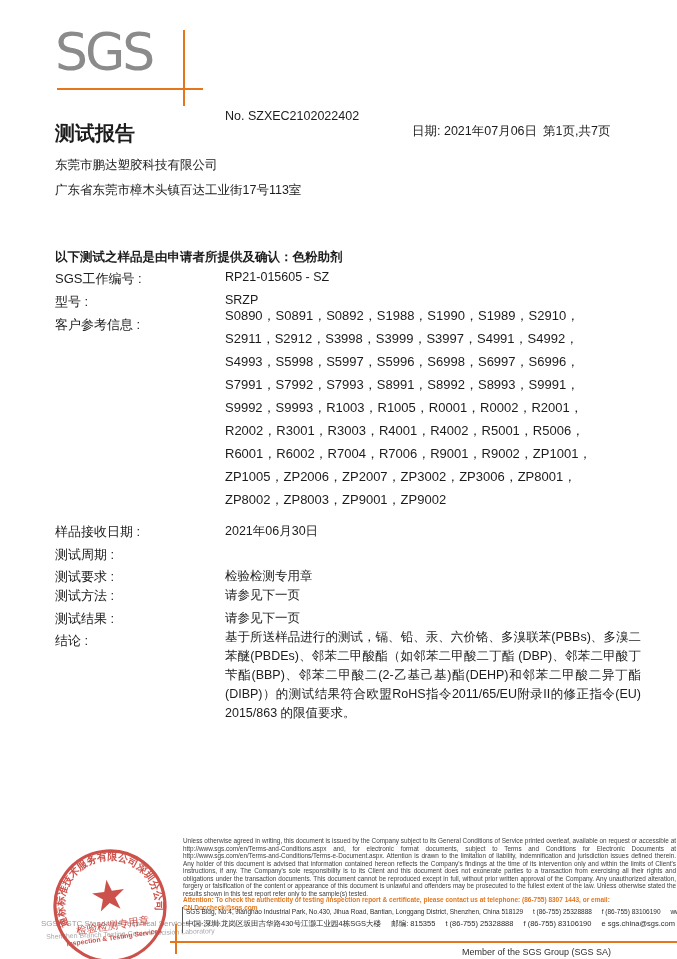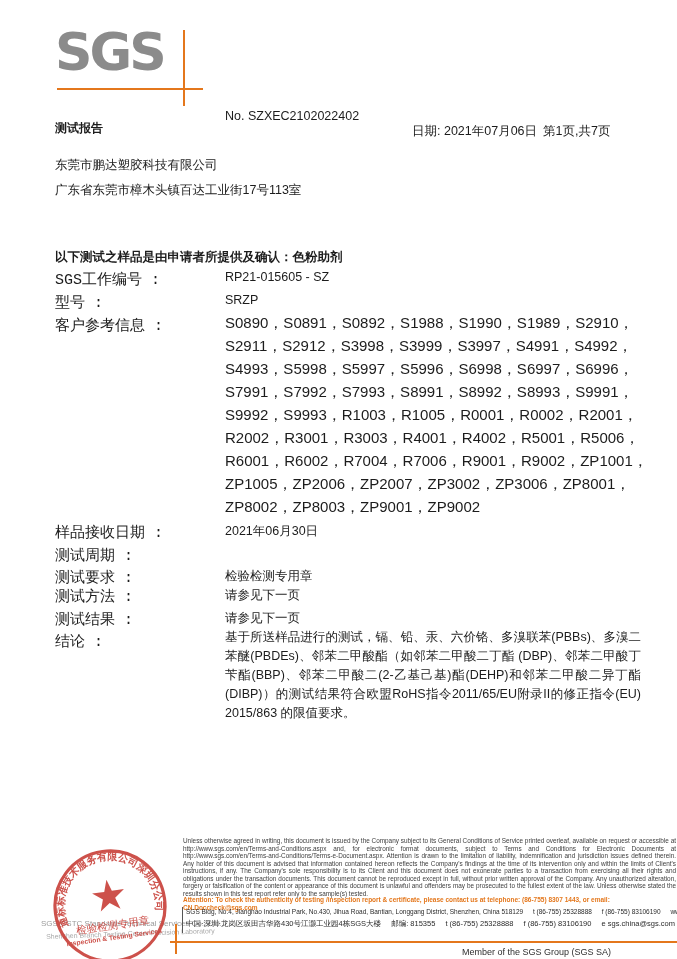--- a/index.html
+++ b/index.html
@@ -1,33 +1,33 @@
 <!DOCTYPE html>
 <html><head>
 <meta charset="utf-8">
 <style>
   html,body{margin:0;padding:0;background:#fff;}
   .page{position:relative;width:677px;height:959px;background:#ffffff;overflow:hidden;
         font-family:"Liberation Sans","DejaVu Sans",sans-serif;color:#1c1c1c;}
   
-  .logo-text{position:absolute;left:55px;top:26px;font-size:52px;font-weight:700;
+  .logo-text{position:absolute;left:55px;top:26px;font-size:52px;font-weight:400;
              letter-spacing:-3px;color:#8b8b8b;font-family:"DejaVu Sans",sans-serif;line-height:1;}
   .logo-hline{position:absolute;left:57px;top:88px;width:146px;height:2px;background:#e4771c;}
   .logo-vline{position:absolute;left:183px;top:30px;width:2px;height:76px;background:#e4771c;}
-  .report-title{position:absolute;left:55px;top:120px;font-size:12px;font-weight:bold;}
+  .report-title{position:absolute;left:55px;top:120px;font-size:20px;font-weight:bold;}
   .report-no{position:absolute;left:225px;top:109px;font-size:12.5px;}
   .report-date{position:absolute;left:412px;top:123px;font-size:12.5px;}
   .report-page{position:absolute;left:543px;top:123px;font-size:12.5px;}
   .applicant-name{position:absolute;left:55px;top:157px;font-size:12.5px;}
   .applicant-address{position:absolute;left:55px;top:182px;font-size:12.5px;}
   
   .intro-line{position:absolute;left:55px;top:249px;font-size:12.5px;font-weight:bold;}
-  .flabel{position:absolute;left:55px;font-size:15px;font-family:Liberation Mono, monospace;}
+  .flabel{position:absolute;left:55px;font-size:13px;}
   .fvalue{position:absolute;left:225px;font-size:12.5px;}
-  .ref-lines{position:absolute;left:225px;top:311px;font-size:15px;line-height:23px;}
+  .ref-lines{position:absolute;left:225px;top:304px;font-size:13px;line-height:23px;}
   .conclusion-text{position:absolute;left:225px;top:628px;width:416px;font-size:12.5px;
                    line-height:19px;text-align:justify;}
   
   .legal-block{position:absolute;left:183px;top:837px;width:493px;font-size:6.4px;
                line-height:7.55px;color:#3d3d3d;text-align:justify;}
   .attention-text{position:absolute;left:183px;top:896px;width:493px;font-size:6.5px;
                   line-height:7.6px;color:#e4771c;font-weight:bold;}
   .addr-block{position:absolute;left:186px;top:908px;width:491px;font-size:6.5px;color:#2b2b2b;}
   .addr-row1{white-space:nowrap;margin-bottom:4px;}
   .addr-row2{white-space:nowrap;font-size:7.5px;}

